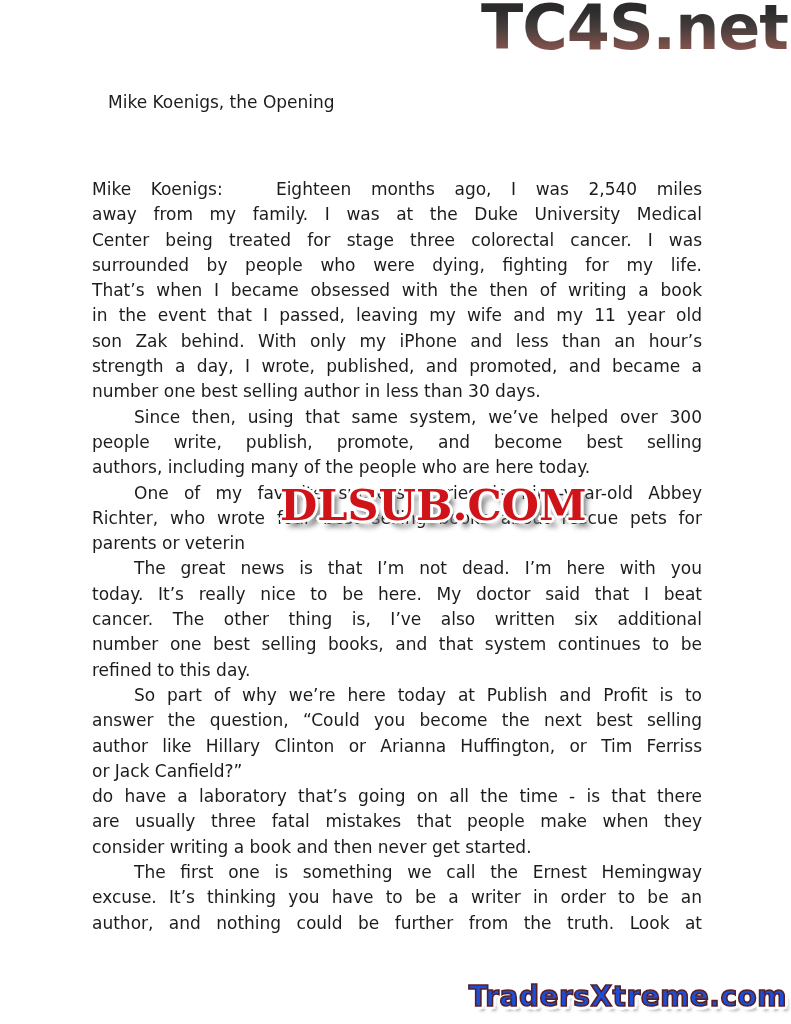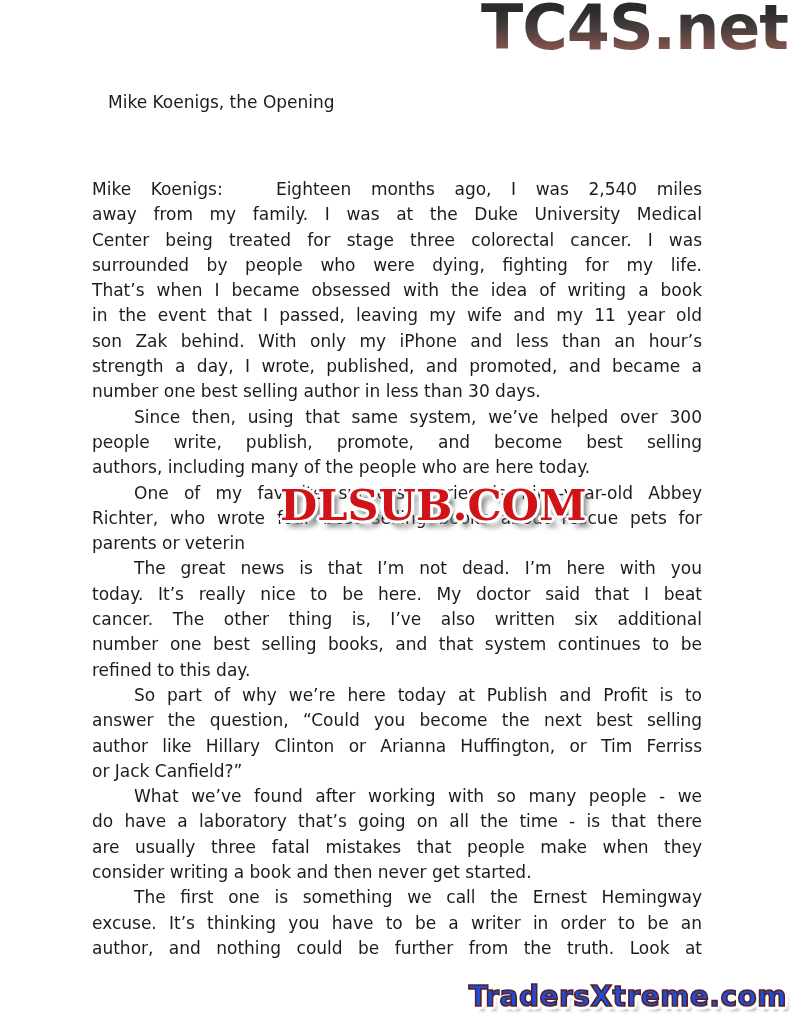--- a/index.html
+++ b/index.html
@@ -79,41 +79,40 @@
 
   <div class="wm-tc4s">TC4S.net</div>
 
   <div class="doc-title">Mike Koenigs, the Opening</div>
 
   <div class="transcript">
       <div class="line"><span>Mike Koenigs:</span> <span class="tab-gap"></span> <span>Eighteen months ago, I was 2,540 miles</span></div>
       <div class="line">away from my family. I was at the Duke University Medical</div>
       <div class="line">Center being treated for stage three colorectal cancer. I was</div>
       <div class="line">surrounded by people who were dying, fighting for my life.</div>
-      <div class="line">That’s when I became obsessed with the idea of writing a book</div>
+      <div class="line">That’s when I became obsessed with the then of writing a book</div>
       <div class="line">in the event that I passed, leaving my wife and my 11 year old</div>
       <div class="line">son Zak behind. With only my iPhone and less than an hour’s</div>
       <div class="line">strength a day, I wrote, published, and promoted, and became a</div>
       <div class="line last">number one best selling author in less than 30 days.</div>
       <div class="line indent">Since then, using that same system, we’ve helped over 300</div>
       <div class="line">people write, publish, promote, and become best selling</div>
       <div class="line last">authors, including many of the people who are here today.</div>
       <div class="line indent">One of my favorite success stories is nine-year-old Abbey</div>
       <div class="line">Richter, who wrote four best selling books about rescue pets for</div>
       <div class="line last">parents or veterin</div>
       <div class="line indent">The great news is that I’m not dead. I’m here with you</div>
       <div class="line">today. It’s really nice to be here. My doctor said that I beat</div>
       <div class="line">cancer. The other thing is, I’ve also written six additional</div>
       <div class="line">number one best selling books, and that system continues to be</div>
       <div class="line last">refined to this day.</div>
       <div class="line indent">So part of why we’re here today at Publish and Profit is to</div>
       <div class="line">answer the question, “Could you become the next best selling</div>
       <div class="line">author like Hillary Clinton or Arianna Huffington, or Tim Ferriss</div>
       <div class="line last">or Jack Canfield?”</div>
-      <div class="line indent">What we’ve found after working with so many people - we</div>
       <div class="line">do have a laboratory that’s going on all the time - is that there</div>
       <div class="line">are usually three fatal mistakes that people make when they</div>
       <div class="line last">consider writing a book and then never get started.</div>
       <div class="line indent">The first one is something we call the Ernest Hemingway</div>
       <div class="line">excuse. It’s thinking you have to be a writer in order to be an</div>
       <div class="line">author, and nothing could be further from the truth. Look at</div>
     </div>
 
   <div class="wm-dlsub">DLSUB.COM</div>
 

